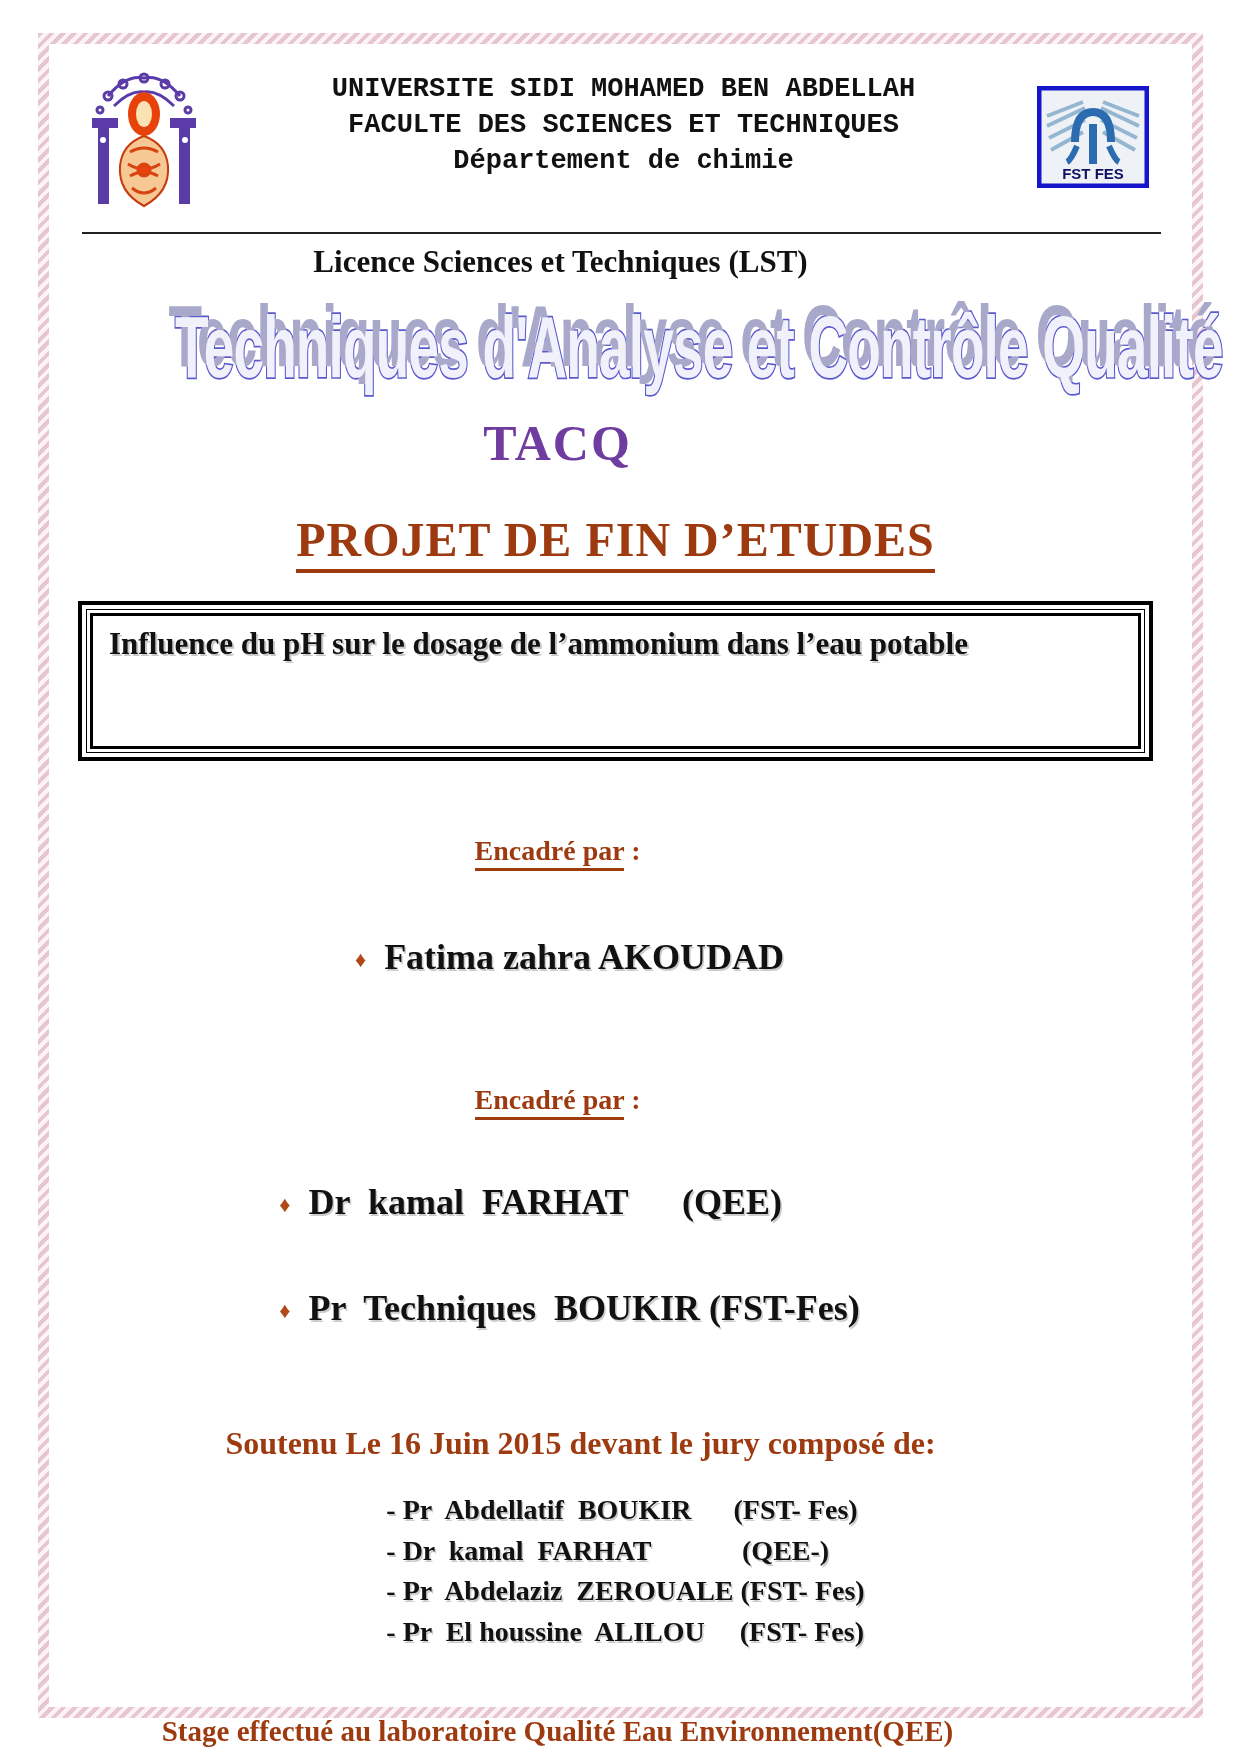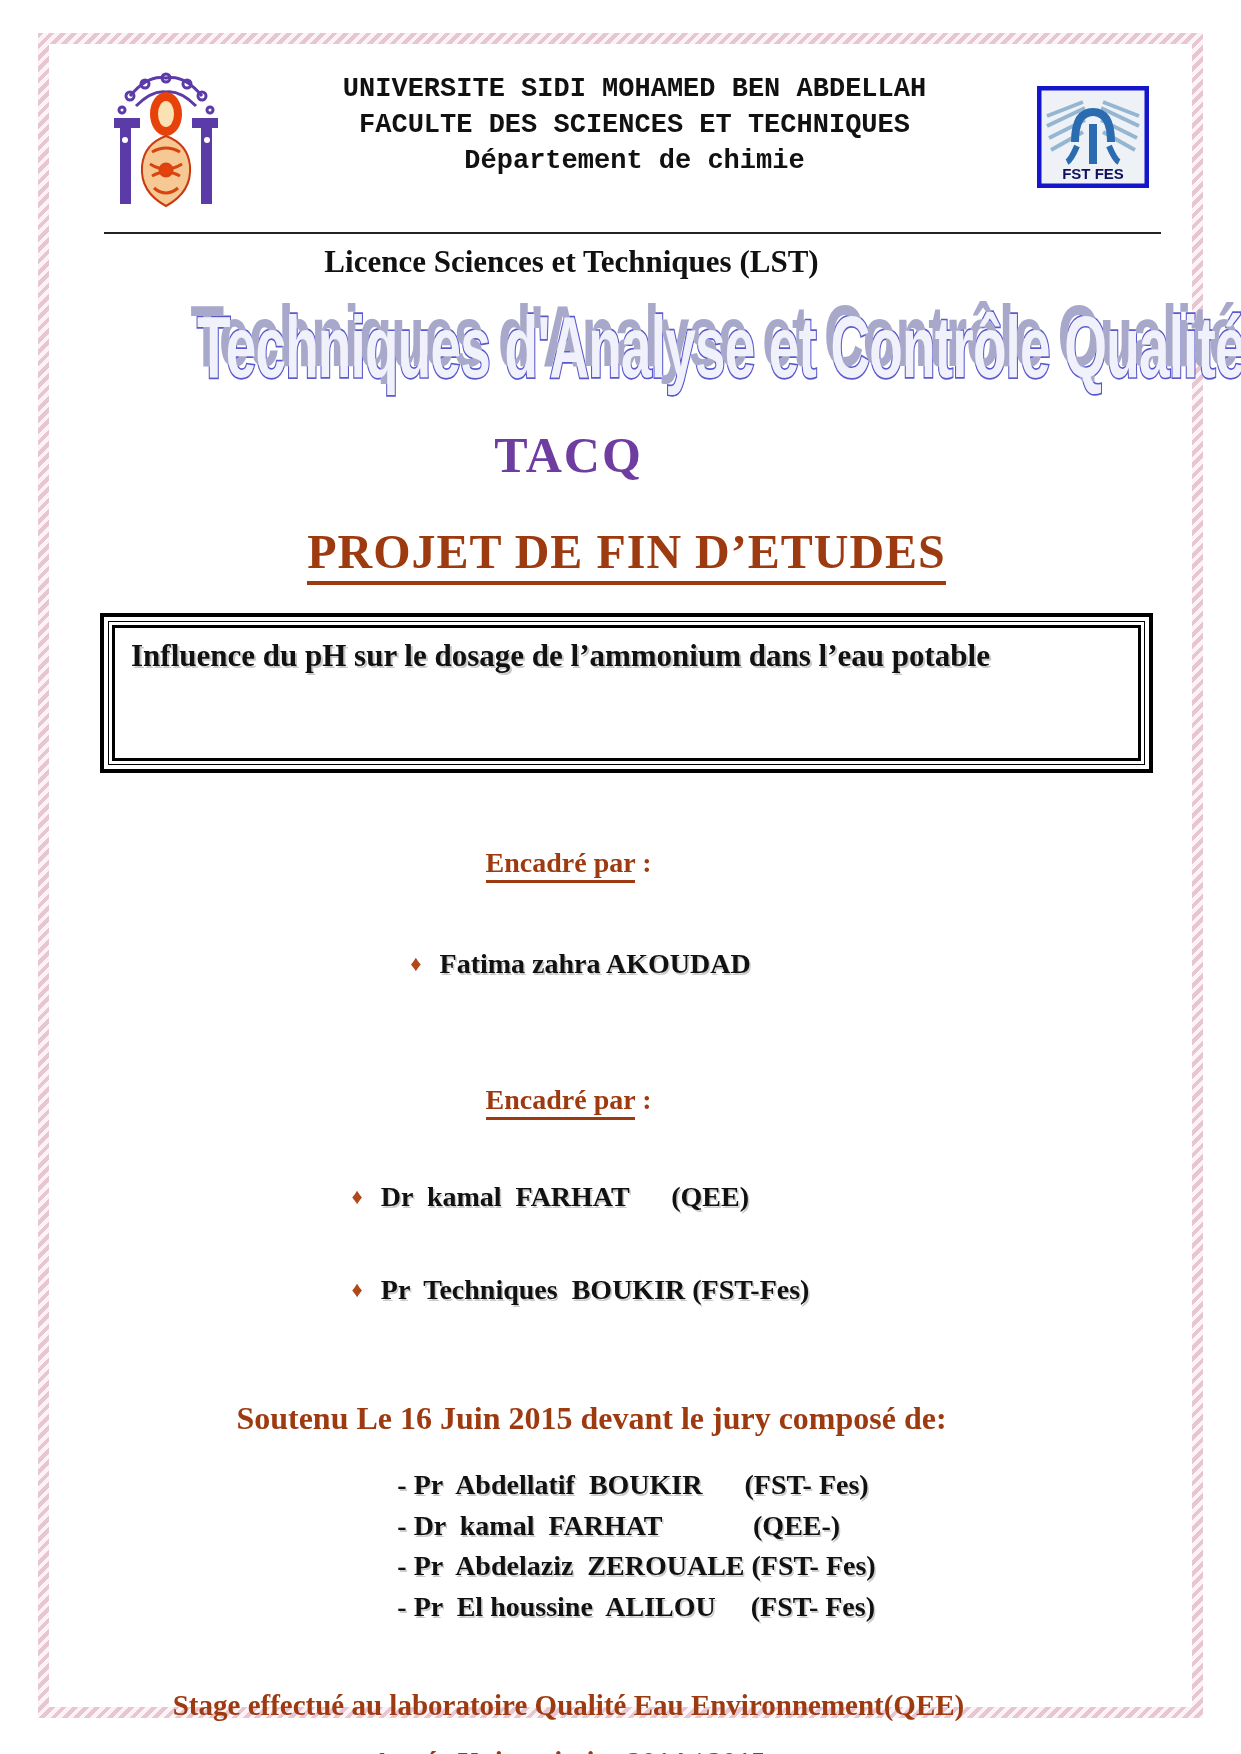--- a/index.html
+++ b/index.html
@@ -15,21 +15,21 @@
   .frame {
     position: absolute;
     inset: 33px 38px 36px 38px;
     border: 11px solid #eed3da;
     border-image: repeating-linear-gradient(135deg, #e7c6d2 0 4px, #fbf3f6 4px 8px) 11;
     pointer-events: none;
   }
   .page {
     position: relative;
     height: 100%;
-    padding: 66px 70px 0 82px;
+    padding: 66px 70px 0 60px;
   }
 
   
   .header {
     display: flex;
     align-items: flex-start;
     justify-content: space-between;
   }
   .uni-logo { width: 132px; height: 152px; flex: 0 0 auto; margin-left: 18px; }
   .header-text {
@@ -71,21 +71,21 @@
     text-shadow: -8px -8px 0 #a8a8ca;
     transform: scale(0.82, 1.3);
     transform-origin: center top;
     margin-top: 14px;
   }
   .acronym {
     text-align: center;
     font-weight: bold;
     font-size: 50px;
     letter-spacing: 2px;
-    margin-top: 26px;
+    margin-top: 14px;
     transform: translateX(-58px);
   }
   .report-type { text-align: center; margin-top: 40px; }
   .report-type span {
     font-weight: bold;
     font-size: 48px;
     letter-spacing: 1px;
     border-bottom: 4px solid;
     padding-bottom: 3px;
   }
@@ -134,21 +134,21 @@
   }
   .bullet-row { white-space: pre; line-height: 1.55; }
   .bullet-row .diamond {
     color: #b0481a;
     font-size: 22px;
     margin-right: 18px;
     vertical-align: 2px;
   }
   .bullet-row .btxt {
     font-weight: bold;
-    font-size: 28px;
+    font-size: 36px;
     text-shadow: 1.5px 1.5px 0 #cccccc;
   }
 
   .jury-heading {
     text-align: center;
     font-weight: bold;
     font-size: 32px;
     color: #9e3a10;
     margin-top: 64px;
     transform: translateX(-35px);

